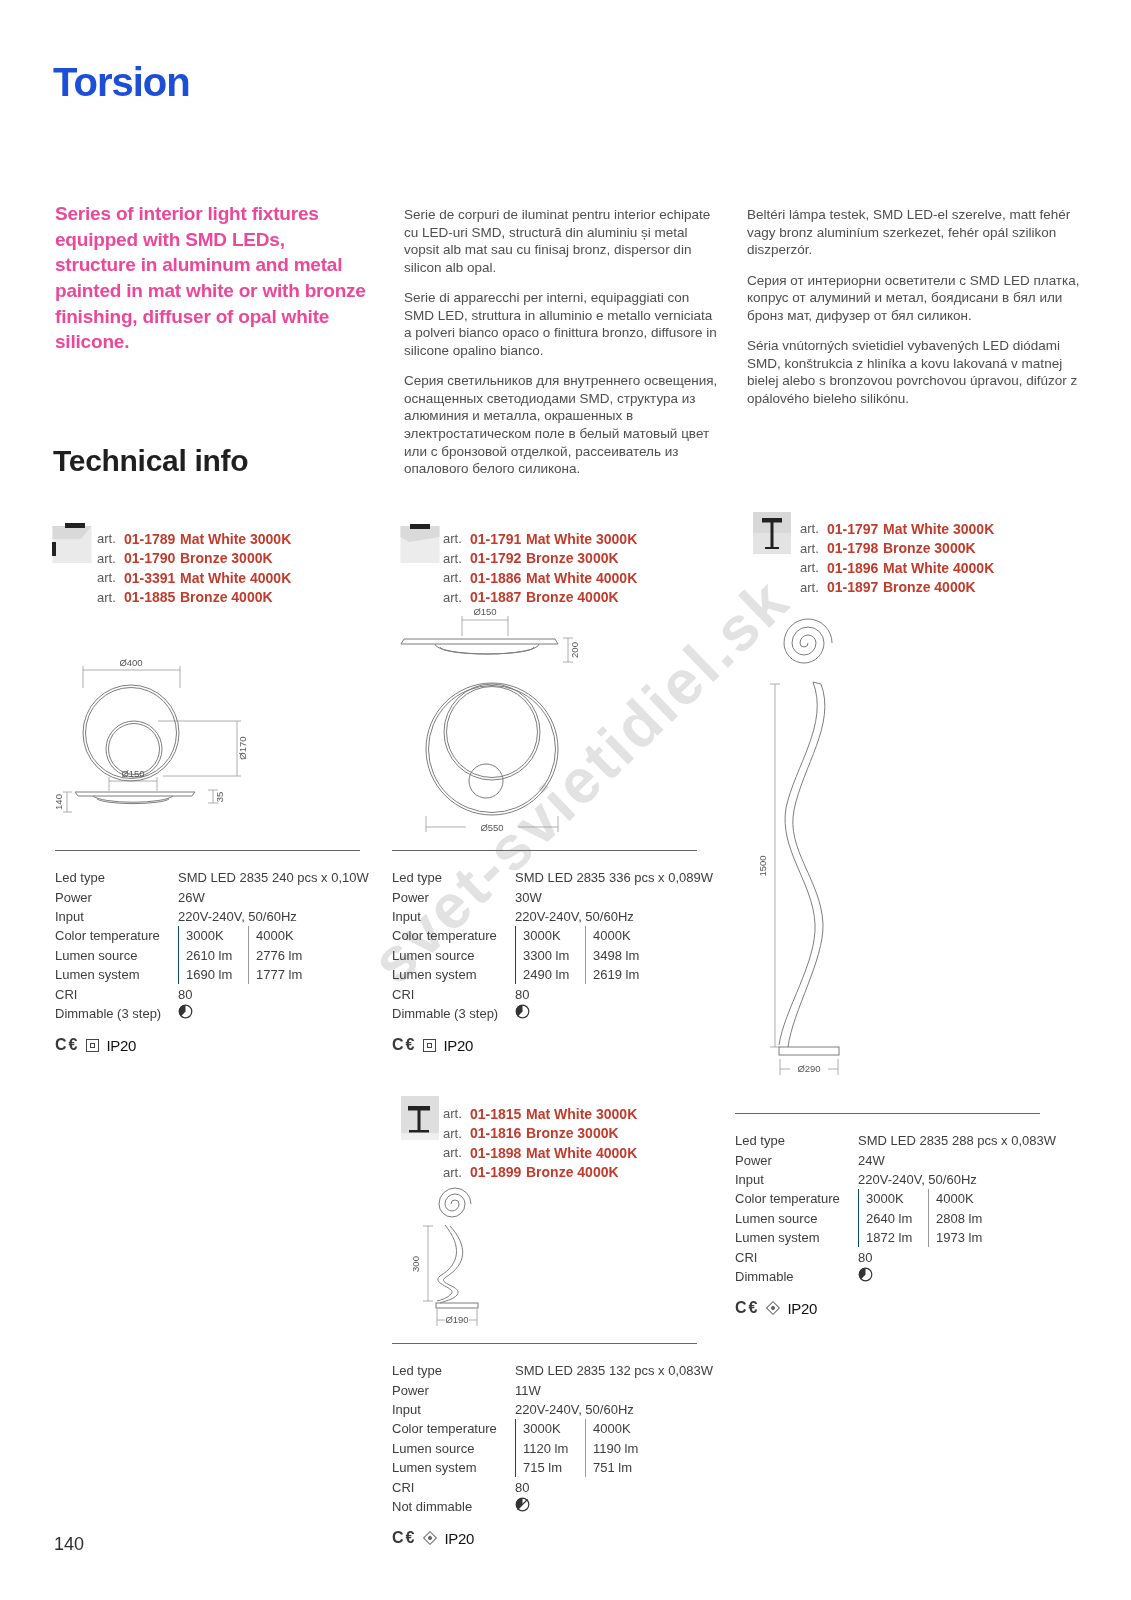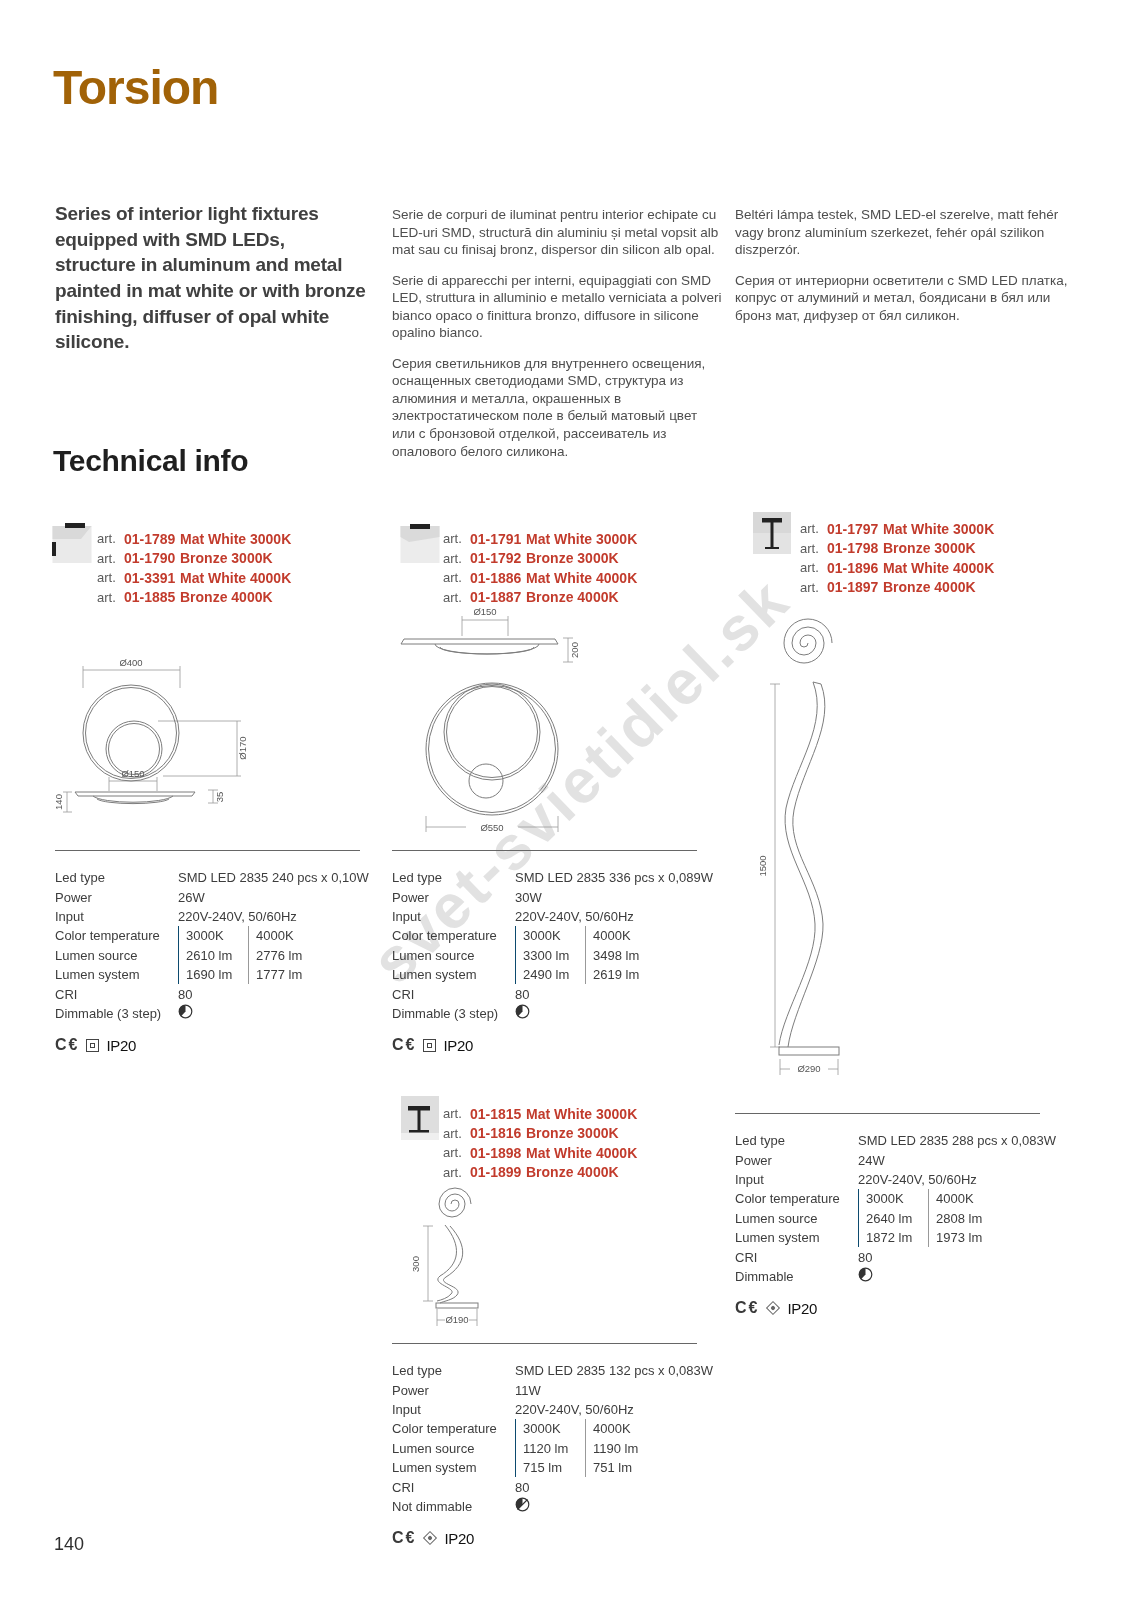--- a/index.html
+++ b/index.html
@@ -3,25 +3,25 @@
 <meta charset="utf-8">
 <style>
   :root{ --red:#c23b2c; --ink:#222; --gray:#4e4e4e; --line:#777; }
   *{margin:0;padding:0;box-sizing:border-box;}
   body{background:#fff;font-family:"Liberation Sans",sans-serif;}
   .page{position:relative;width:1131px;height:1600px;background:#fff;overflow:hidden;}
   .watermark{position:absolute;left:180px;top:480px;width:800px;height:600px;display:flex;
     align-items:center;justify-content:center;transform:rotate(-44deg);font-size:62px;
     color:#e2e2e2;font-weight:bold;letter-spacing:3px;z-index:0;white-space:nowrap;}
   .layer{position:absolute;inset:0;z-index:1;}
-  .title{position:absolute;left:53px;top:60px;font-size:48px;font-weight:bold;color:#a16207;letter-spacing:-1px;}
+  .title{position:absolute;left:53px;top:60px;font-size:40px;font-weight:bold;color:#1d4ed8;letter-spacing:-1px;}
   .intro-en{position:absolute;left:55px;top:201px;width:312px;font-size:19px;line-height:1.35;
-    font-weight:bold;color:#404040;letter-spacing:-0.2px;}
+    font-weight:bold;color:#ec4899;letter-spacing:-0.2px;}
   .txtcol{position:absolute;font-size:13.5px;line-height:1.3;color:#4e4e4e;}
-  .txtcol p{margin-bottom:13px;}
+  .txtcol p{margin-bottom:13px;margin-left:12px;}
   .col2{left:392px;top:206px;width:330px;}
   .col3{left:735px;top:206px;width:348px;}
   .tech{position:absolute;left:53px;top:444px;font-size:30px;font-weight:bold;color:#1f1f1f;letter-spacing:-0.3px;}
   .picon{position:absolute;}
   .artlist{position:absolute;}
   .art-row{display:flex;align-items:center;height:19.5px;}
   .art-lbl{width:27px;font-size:13px;color:#5a5a5a;}
   .art-code{width:56px;font-size:14px;font-weight:bold;color:var(--red);}
   .art-name{font-size:14px;font-weight:bold;color:var(--red);}
   .drw{position:absolute;}
@@ -55,20 +55,21 @@
     <p class="intro-en">Series of interior light fixtures equipped with SMD LEDs, structure in aluminum and metal painted in mat white or with bronze finishing, diffuser of opal white silicone.</p>
 
     <div class="txtcol col2">
       <p>Serie de corpuri de iluminat pentru interior echipate cu LED-uri SMD, structură din aluminiu și metal vopsit alb mat sau cu finisaj bronz, dispersor din silicon alb opal.</p>
       <p>Serie di apparecchi per interni, equipaggiati con SMD LED, struttura in alluminio e metallo verniciata a polveri bianco opaco o finittura bronzo, diffusore in silicone opalino bianco.</p>
       <p>Серия светильников для внутреннего освещения, оснащенных светодиодами SMD, структура из алюминия и металла, окрашенных в электростатическом поле в белый матовый цвет или с бронзовой отделкой, рассеиватель из опалового белого силикона.</p>
     </div>
     <div class="txtcol col3">
       <p>Beltéri lámpa testek, SMD LED-el szerelve, matt fehér vagy bronz aluminíum szerkezet, fehér opál szilikon diszperzór.</p>
       <p>Серия от интериорни осветители с SMD LED платка, копрус от алуминий и метал, боядисани в бял или бронз мат, дифузер от бял силикон.</p>
+      <p>Séria vnútorných svietidiel vybavených LED diódami SMD, konštrukcia z hliníka a kovu lakovaná v matnej bielej alebo s bronzovou povrchovou úpravou, difúzor z opálového bieleho silikónu.</p>
     </div>
 
     <h2 class="tech">Technical info</h2>
 
     <svg class="picon" style="left:52px;top:520px;" width="40" height="44">
       <rect x="0.5" y="6" width="39" height="37" fill="#eaeaea"></rect>
       <polygon points="0.5,6 39.5,6 29,19 0.5,19" fill="#d9d9d9"></polygon>
       <rect x="13" y="3" width="20" height="5" fill="#222"></rect>
       <rect x="0" y="22" width="4" height="14" fill="#222"></rect>
     </svg>

